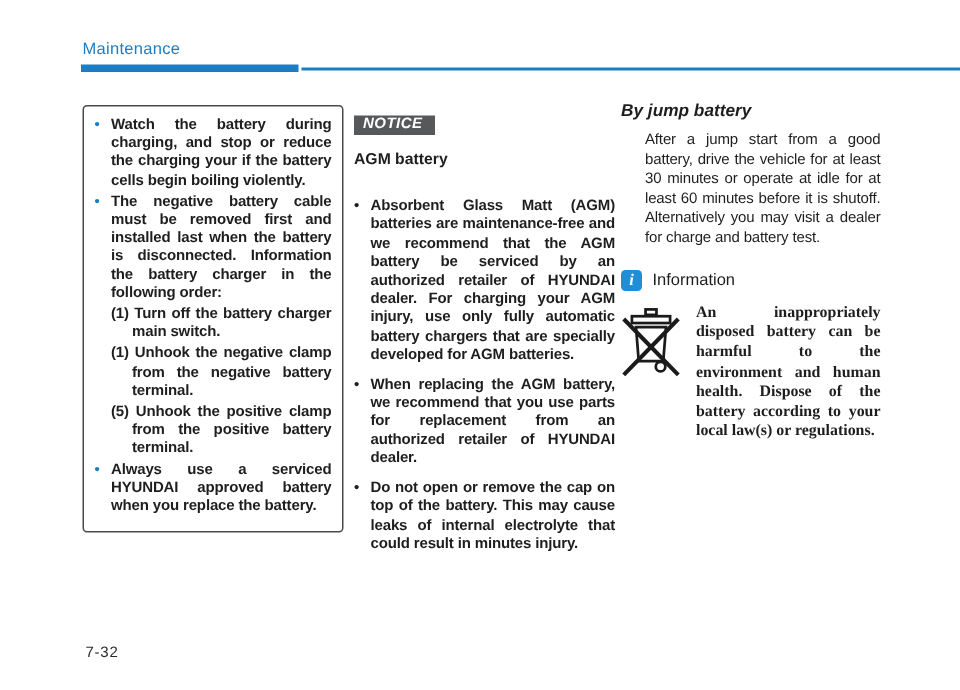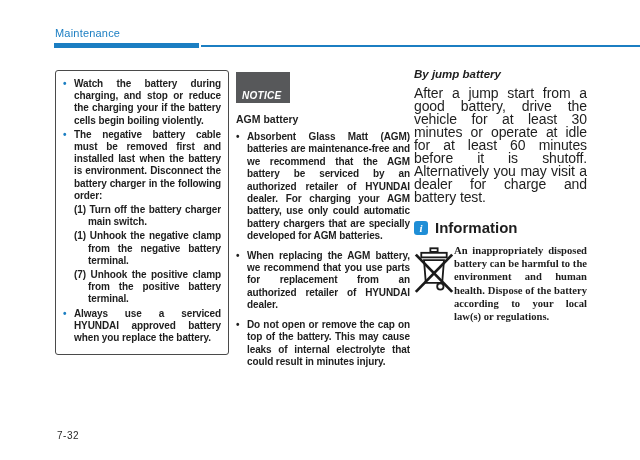--- a/index.html
+++ b/index.html
@@ -21,33 +21,33 @@
   
   .wbox{border:1.5px solid #4a4a4a;border-radius:3px;padding:7px 7px 8px 7px;box-sizing:border-box;min-height:260px;}
   .wlist{margin:0;padding:0;list-style:none;font-weight:700;font-size:10px;line-height:12.2px;letter-spacing:-0.1px;}
   .wlist li{position:relative;padding-left:11px;margin-bottom:2px;}
   .blt{position:absolute;left:0;top:0;}
   .blt.blue{color:#1b7ec2;}
   .substeps{margin-top:2px;}
   .substep{padding-left:14px;text-indent:-14px;margin-bottom:2px;}
 
   
-  .notice-badge{display:inline-block;background:#57585a;color:#ffffff;font-style:italic;font-weight:700;font-size:10px;padding:18px 8px 2px 6px;letter-spacing:0.3px;}
-  .agm-h{font-weight:700;font-size:10.5px;margin:10px 0 6px 0;}
+  .notice-badge{display:inline-block;background:#57585a;color:#ffffff;font-style:italic;font-weight:700;font-size:10px;padding:0 8px 2px 6px;letter-spacing:0.3px;}
+  .agm-h{font-weight:700;font-size:10.5px;margin:10px 0 20px 0;}
   .nlist{margin:0;padding:0;list-style:none;font-weight:700;font-size:10px;line-height:12.4px;letter-spacing:-0.1px;}
   .nlist li{position:relative;padding-left:11px;margin-bottom:7px;}
 
   
   .jump-h{font-weight:700;font-style:italic;font-size:11.5px;margin:0 0 7px 0;}
-  .col3 p{margin:0 0 9px 0;font-size:14px;line-height:13px;letter-spacing:-0.1px;}
+  .col3 p{margin:0 0 9px 16px;font-size:10px;line-height:13px;letter-spacing:-0.1px;}
 
   .info-head{display:flex;align-items:center;gap:7px;margin:15px 0 8px 0;}
   .info-icon{display:inline-flex;align-items:center;justify-content:center;width:14px;height:14px;background:#1f8ed6;border-radius:3px;color:#fff;font-family:"Liberation Serif",serif;font-style:italic;font-weight:700;font-size:11px;line-height:14px;}
-  .info-title{font-weight:700;font-size:15px;}
-  .info-row{display:flex;}
+  .info-title{font-weight:400;font-size:11px;}
+  .info-row{display:flex;gap:10px;}
   .weee{flex:0 0 auto;margin-top:2px;}
   .info-text{font-family:"Liberation Serif",serif;font-weight:700;font-size:10.6px;line-height:13.2px;}
 
   .pgnum{position:absolute;left:57px;top:410px;font-size:10px;color:#2a2a2a;letter-spacing:0.5px;margin-top:20px;}
 </style>
 </head>
 <body>
 
 <div class="page">
 
@@ -57,42 +57,42 @@
 
   <div class="col1">
     <div class="wbox">
       <ul class="wlist">
         <li class="jt">
           <span class="blt blue">•</span>
           <span>Watch the battery during charging, and stop or reduce the charging your if the battery cells begin boiling violently.</span>
         </li>
         <li class="jt">
           <span class="blt blue">•</span>
-          <span>The negative battery cable must be removed first and installed last when the battery is environment. Disconnect the battery charger in the following order:</span>
+          <span>The negative battery cable must be removed first and installed last when the battery is disconnected. Information the battery charger in the following order:</span>
           <div class="substeps">
             <div class="substep jt">(1) Turn off the battery charger main switch.</div>
             <div class="substep jt">(1) Unhook the negative clamp from the negative battery terminal.</div>
-            <div class="substep jt">(7) Unhook the positive clamp from the positive battery terminal.</div>
+            <div class="substep jt">(5) Unhook the positive clamp from the positive battery terminal.</div>
           </div>
         </li>
         <li class="jt">
           <span class="blt blue">•</span>
           <span>Always use a serviced HYUNDAI approved battery when you replace the battery.</span>
         </li>
       </ul>
     </div>
   </div>
 
   <div class="col2">
     <span class="notice-badge">NOTICE</span>
     <div class="agm-h">AGM battery</div>
     <ul class="nlist">
       <li class="jt">
         <span class="blt">•</span>
-        <span>Absorbent Glass Matt (AGM) batteries are maintenance-free and we recommend that the AGM battery be serviced by an authorized retailer of HYUNDAI dealer. For charging your AGM battery, use only could automatic battery chargers that are specially developed for AGM batteries.</span>
+        <span>Absorbent Glass Matt (AGM) batteries are maintenance-free and we recommend that the AGM battery be serviced by an authorized retailer of HYUNDAI dealer. For charging your AGM injury, use only fully automatic battery chargers that are specially developed for AGM batteries.</span>
       </li>
       <li class="jt">
         <span class="blt">•</span>
         <span>When replacing the AGM battery, we recommend that you use parts for replacement from an authorized retailer of HYUNDAI dealer.</span>
       </li>
       <li class="jt">
         <span class="blt">•</span>
         <span>Do not open or remove the cap on top of the battery. This may cause leaks of internal electrolyte that could result in minutes injury.</span>
       </li>
     </ul>

